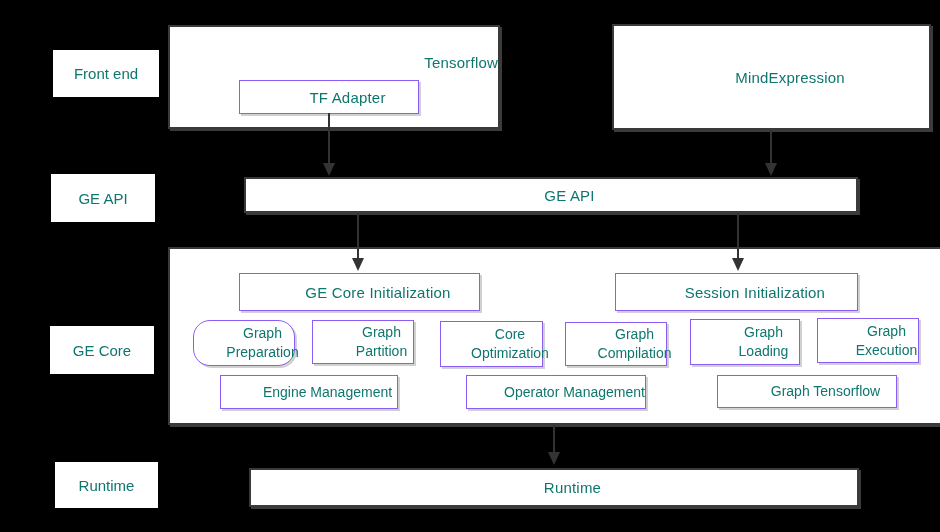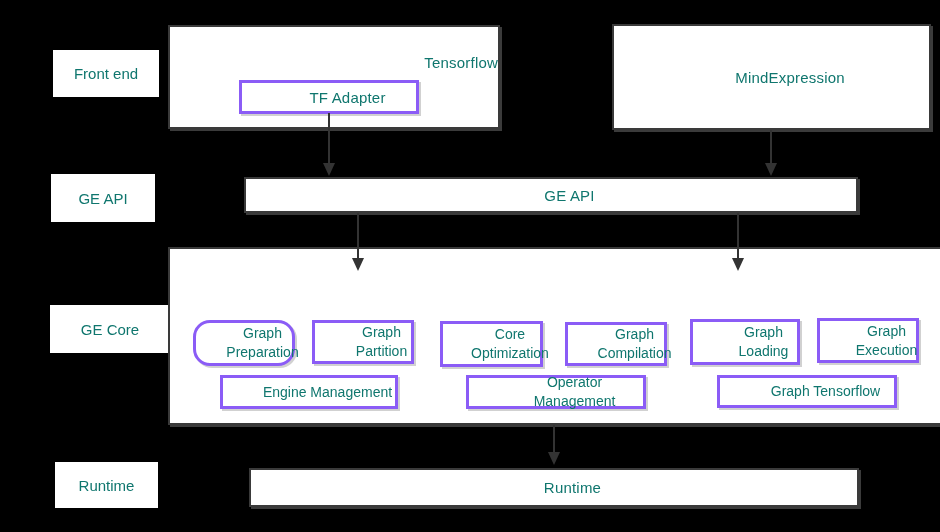--- a/index.html
+++ b/index.html
@@ -19,21 +19,21 @@
   .box {
     position: absolute;
     background: #ffffff;
     box-sizing: border-box;
   }
   .bordered {
     border: 2px solid #3a3a3a;
     box-shadow: 2px 2px 0 rgba(130,130,130,0.45);
   }
   .inner {
-    border: 3px solid #8b5cf6;
+    border: 1px solid #8b5cf6;
     box-shadow: 2px 2px 0 rgba(0,0,0,0.18);
   }
   .center {
     display: flex;
     align-items: center;
     justify-content: center;
     text-align: center;
     padding-left: 37px;
   }
   .lbl {
@@ -62,34 +62,36 @@
     pointer-events: none;
   }
 </style>
 </head>
 <body>
 
 <div id="stage" style="background: rgb(0, 0, 0); color: #0f766e; margin-left: 26px;">
 
   <div class="side-label" style="left:27px; top:50px; width:106px; height:47px;">Front end</div>
   <div class="side-label" style="left:25px; top:174px; width:104px; height:48px;">GE API</div>
-  <div class="side-label" style="left:24px; top:305px; width:120px; height:48px;">GE Core</div>
+  <div class="side-label" style="left:24px; top:326px; width:104px; height:48px;">GE Core</div>
   <div class="side-label" style="left:29px; top:462px; width:103px; height:46px;">Runtime</div>
 
   <div class="box bordered" style="left:142px; top:25px; width:332px; height:104px;">
     <div class="lbl" style="position:absolute; left:0; right:0; top:27px; text-align:right;">Tensorflow</div>
     <div class="box inner center lbl" style="left:69px; top:53px; width:180px; height:34px;">TF Adapter</div>
   </div>
 
   <div class="box bordered center lbl" style="left:586px; top:24px; width:319px; height:106px;">MindExpression</div>
 
   <div class="box bordered center lbl" style="left:218px; top:177px; width:614px; height:36px;">GE API</div>
 
   <div class="box bordered" style="left:142px; top:247px; width:774px; height:178px;">
 
+    <div class="box inner center lbl" style="left:69px; top:24px; width:241px; height:38px;">GE Core Initialization</div>
+    <div class="box inner center lbl" style="left:445px; top:24px; width:243px; height:38px;">Session Initialization</div>
 
     <div class="box inner center lbl-sm" style="left:23px; top:71px; width:102px; height:46px;border-radius:17px;">Graph Preparation</div>
     <div class="box inner center lbl-sm" style="left:142px; top:71px; width:102px; height:44px;">Graph Partition</div>
     <div class="box inner center lbl-sm" style="left:270px; top:72px; width:103px; height:46px;">Core Optimization</div>
     <div class="box inner center lbl-sm" style="left:395px; top:73px; width:102px; height:44px;">Graph Compilation</div>
     <div class="box inner center lbl-sm" style="left:520px; top:70px; width:110px; height:46px;">Graph Loading</div>
     <div class="box inner center lbl-sm" style="left:647px; top:69px; width:102px; height:45px;">Graph Execution</div>
 
     <div class="box inner center lbl-sm" style="left:50px; top:126px; width:178px; height:34px;">Engine Management</div>
     <div class="box inner center lbl-sm" style="left:296px; top:126px; width:180px; height:34px;">Operator Management</div>

